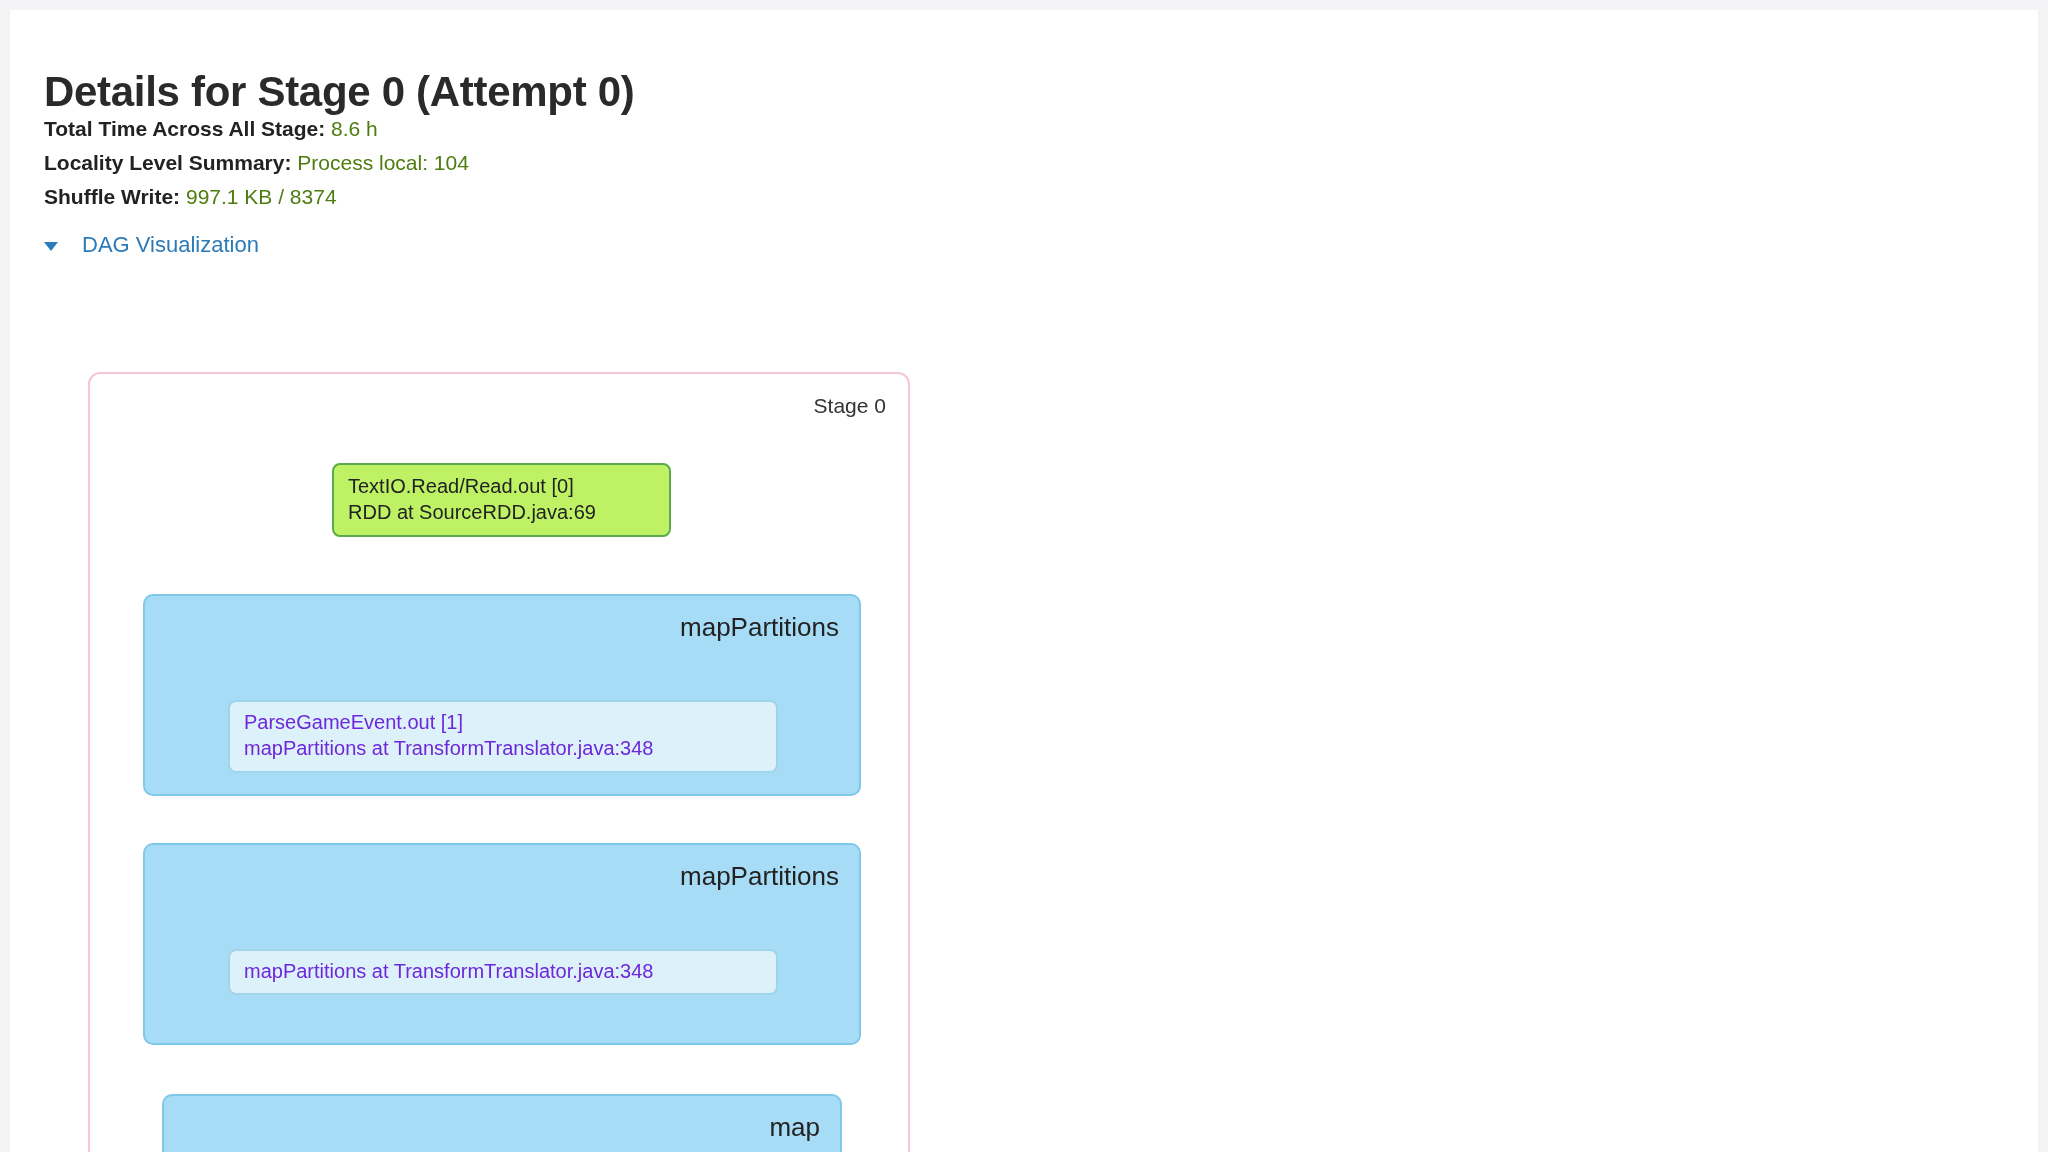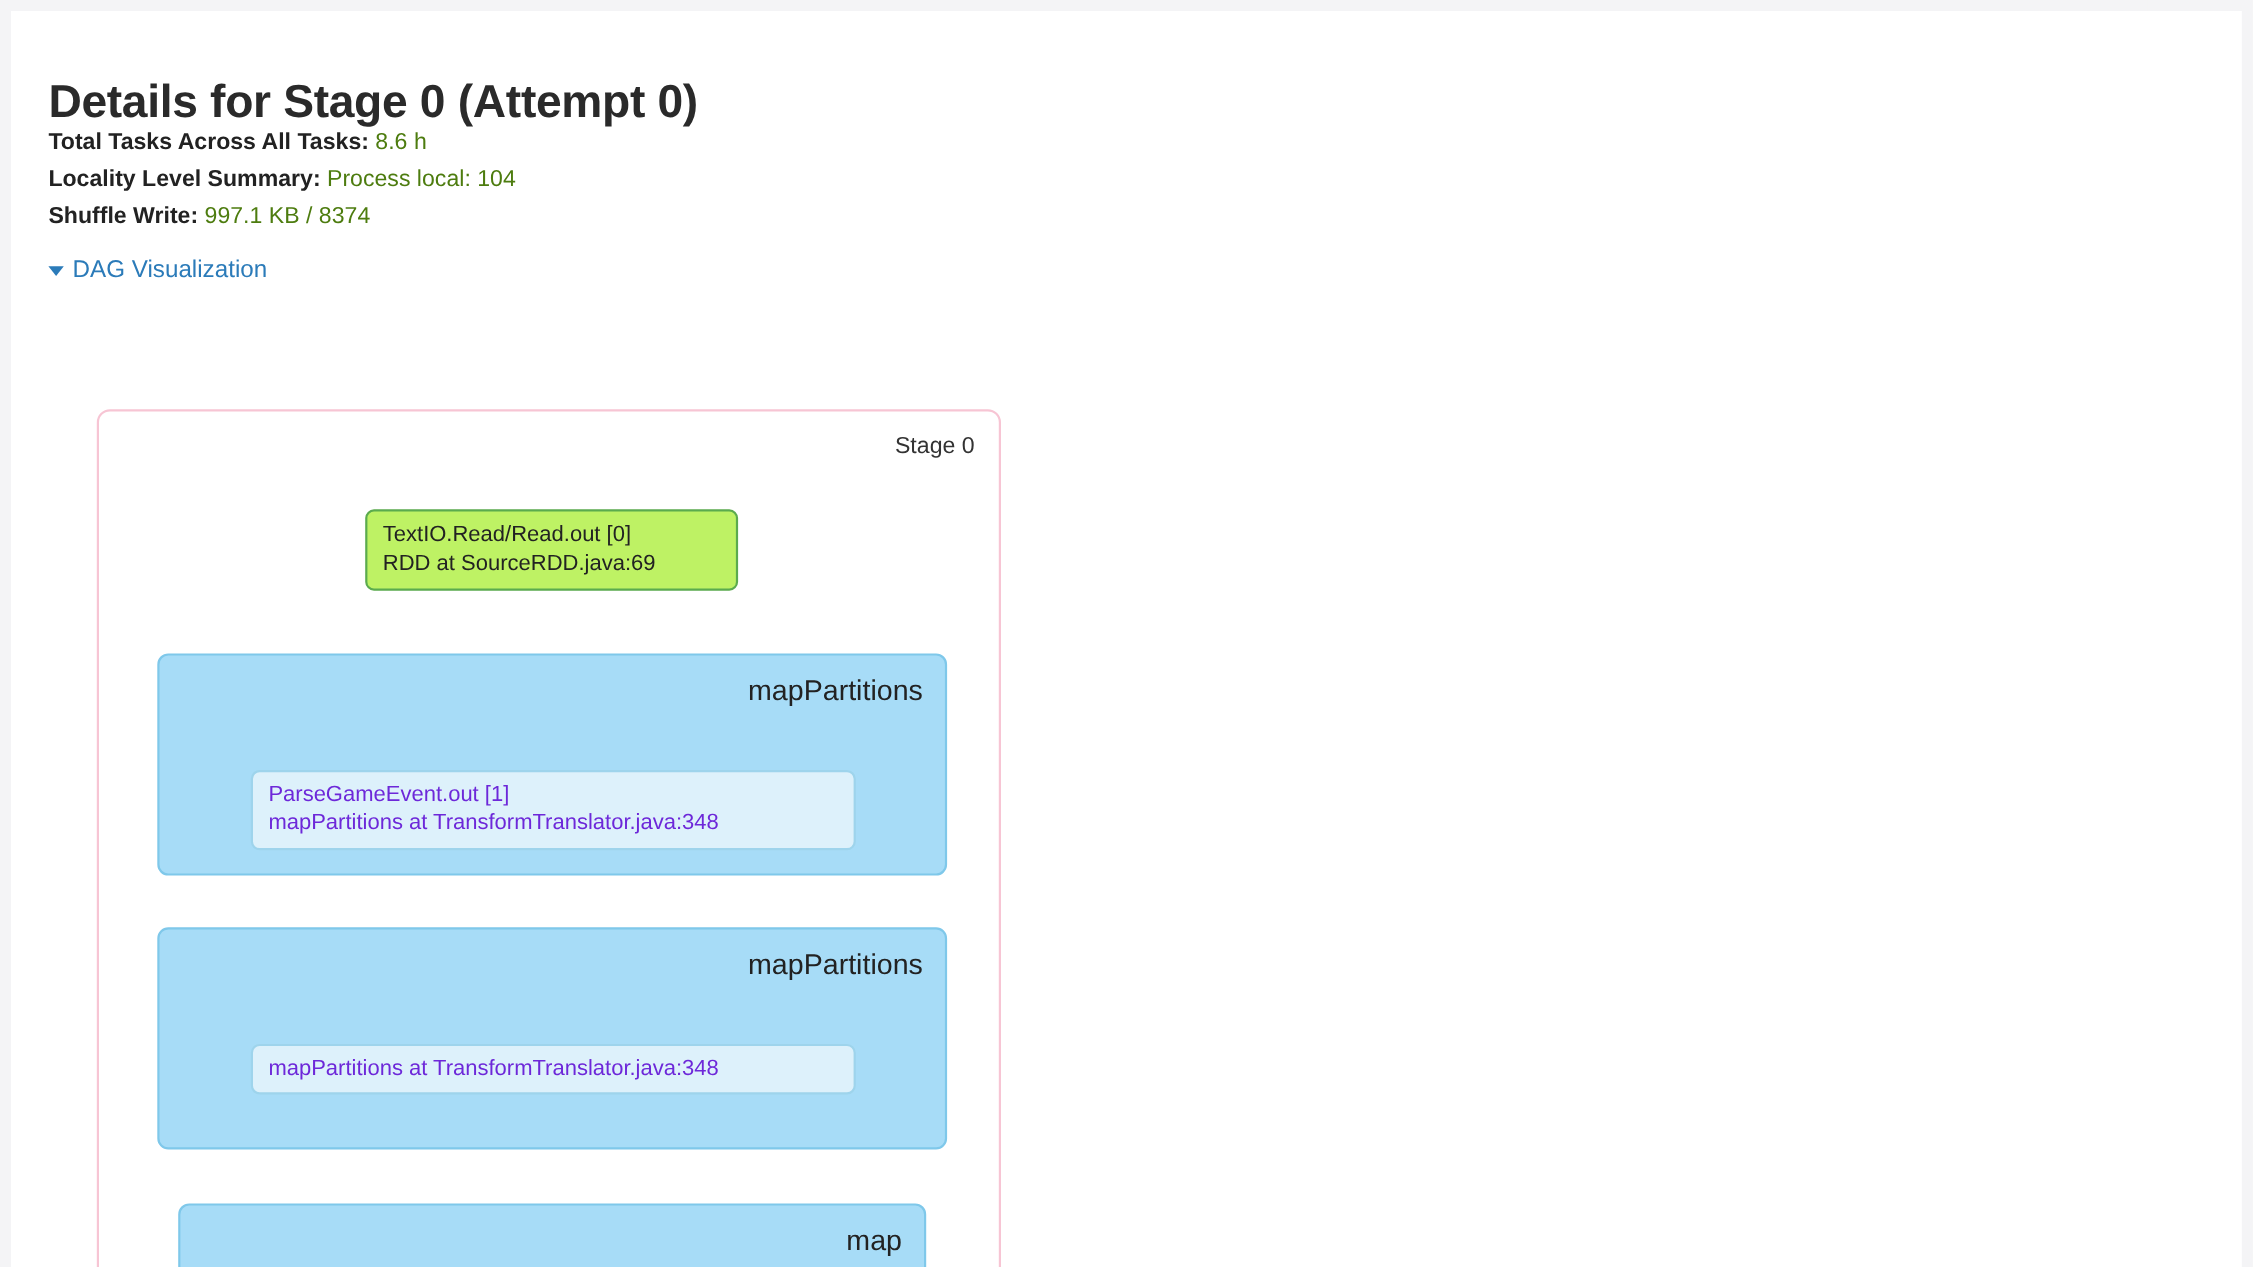--- a/index.html
+++ b/index.html
@@ -59,21 +59,21 @@
   #summary-1 { top: 140px; }
   #summary-2 { top: 174px; }
 
   
   #dag-toggle {
     position: absolute;
     left: 34px;
     top: 222px;
     display: flex;
     align-items: center;
-    gap: 8px;
+    gap: 24px;
     cursor: pointer;
     user-select: none;
   }
   #dag-caret {
     width: 0; height: 0;
     border-left: 7px solid transparent;
     border-right: 7px solid transparent;
     border-top: 9px solid #2b7bb9;
     margin-top: 3px;
   }
@@ -166,21 +166,21 @@
 </style>
 </head>
 <body>
 
 <div id="page">
   <div id="content-card">
 
     <h1 id="page-title">Details for Stage 0 (Attempt 0)</h1>
 
     <div class="summary-line" id="summary-0">
-      <span class="lbl">Total Tasks Across All Tasks:</span>
+      <span class="lbl">Total Time Across All Stage:</span>
       <span class="val">8.6 h</span>
     </div>
 
     <div class="summary-line" id="summary-1">
       <span class="lbl">Locality Level Summary:</span>
       <span class="val">Process local: 104</span>
     </div>
 
     <div class="summary-line" id="summary-2">
       <span class="lbl">Shuffle Write:</span>

